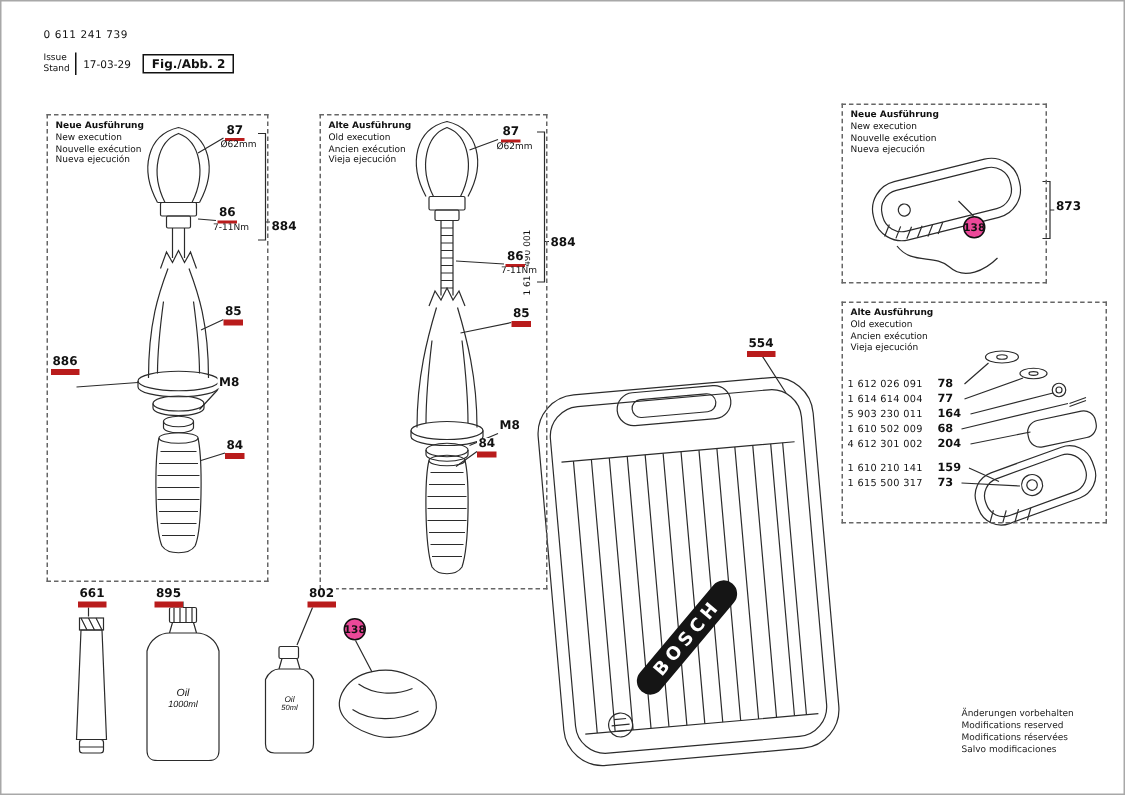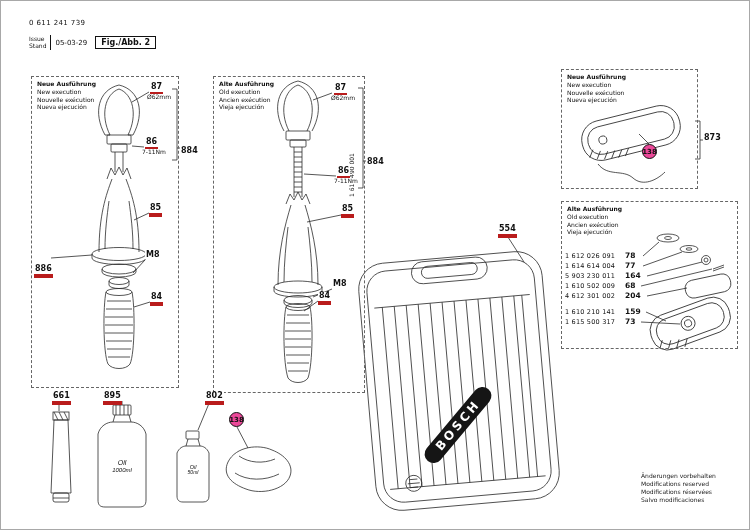--- a/index.html
+++ b/index.html
@@ -154,21 +154,21 @@
     </g>
   </svg>
 
   <div class="pn-top" style="left:28px;top:18px">0 611 241 739</div>
   <div class="abs" style="left:28px;top:34px;display:flex;align-items:center">
     <div class="hdr-small">
       <div>Issue</div>
       <div>Stand</div>
     </div>
     <div style="width:1px;height:15px;background:#111;margin:0 4px"></div>
-    <div class="date">05-03-29</div>
+    <div class="date">17-03-29</div>
     <div class="fig-box" style="margin-left:8px">Fig./Abb. 2</div>
   </div>
 
   <div class="grp" style="left:30px;top:75px;width:148px;height:312px">
     <div class="grp-title">
       <div class="t0">Neue Ausführung</div>
       <div>New execution</div>
       <div>Nouvelle exécution</div>
       <div>Nueva ejecución</div>
     </div>
@@ -200,21 +200,21 @@
       <div>Vieja ejecución</div>
     </div>
   </div>
 
   <div class="ref u" style="left:149px;top:82px">87</div>
   <div class="note" style="left:146px;top:93px">Ø62mm</div>
   <div class="ref u" style="left:144px;top:137px">86</div>
   <div class="note" style="left:141px;top:148px">7-11Nm</div>
   <div class="ref" style="left:179px;top:146px">884</div>
   <div class="ref u" style="left:148px;top:203px">85</div>
-  <div class="ref u" style="left:33px;top:264px">886</div>
+  <div class="ref u" style="left:33px;top:236px">886</div>
   <div class="ref" style="left:144px;top:250px">M8</div>
   <div class="ref u" style="left:149px;top:292px">84</div>
 
   <div class="ref u" style="left:333px;top:83px">87</div>
   <div class="note" style="left:330px;top:94px">Ø62mm</div>
   <div class="vert" style="left:347px;top:196px;width:64px">1 613 490 001</div>
   <div class="ref u" style="left:336px;top:166px">86</div>
   <div class="note" style="left:333px;top:177px">7-11Nm</div>
   <div class="ref" style="left:365px;top:157px">884</div>
   <div class="ref u" style="left:340px;top:204px">85</div>

